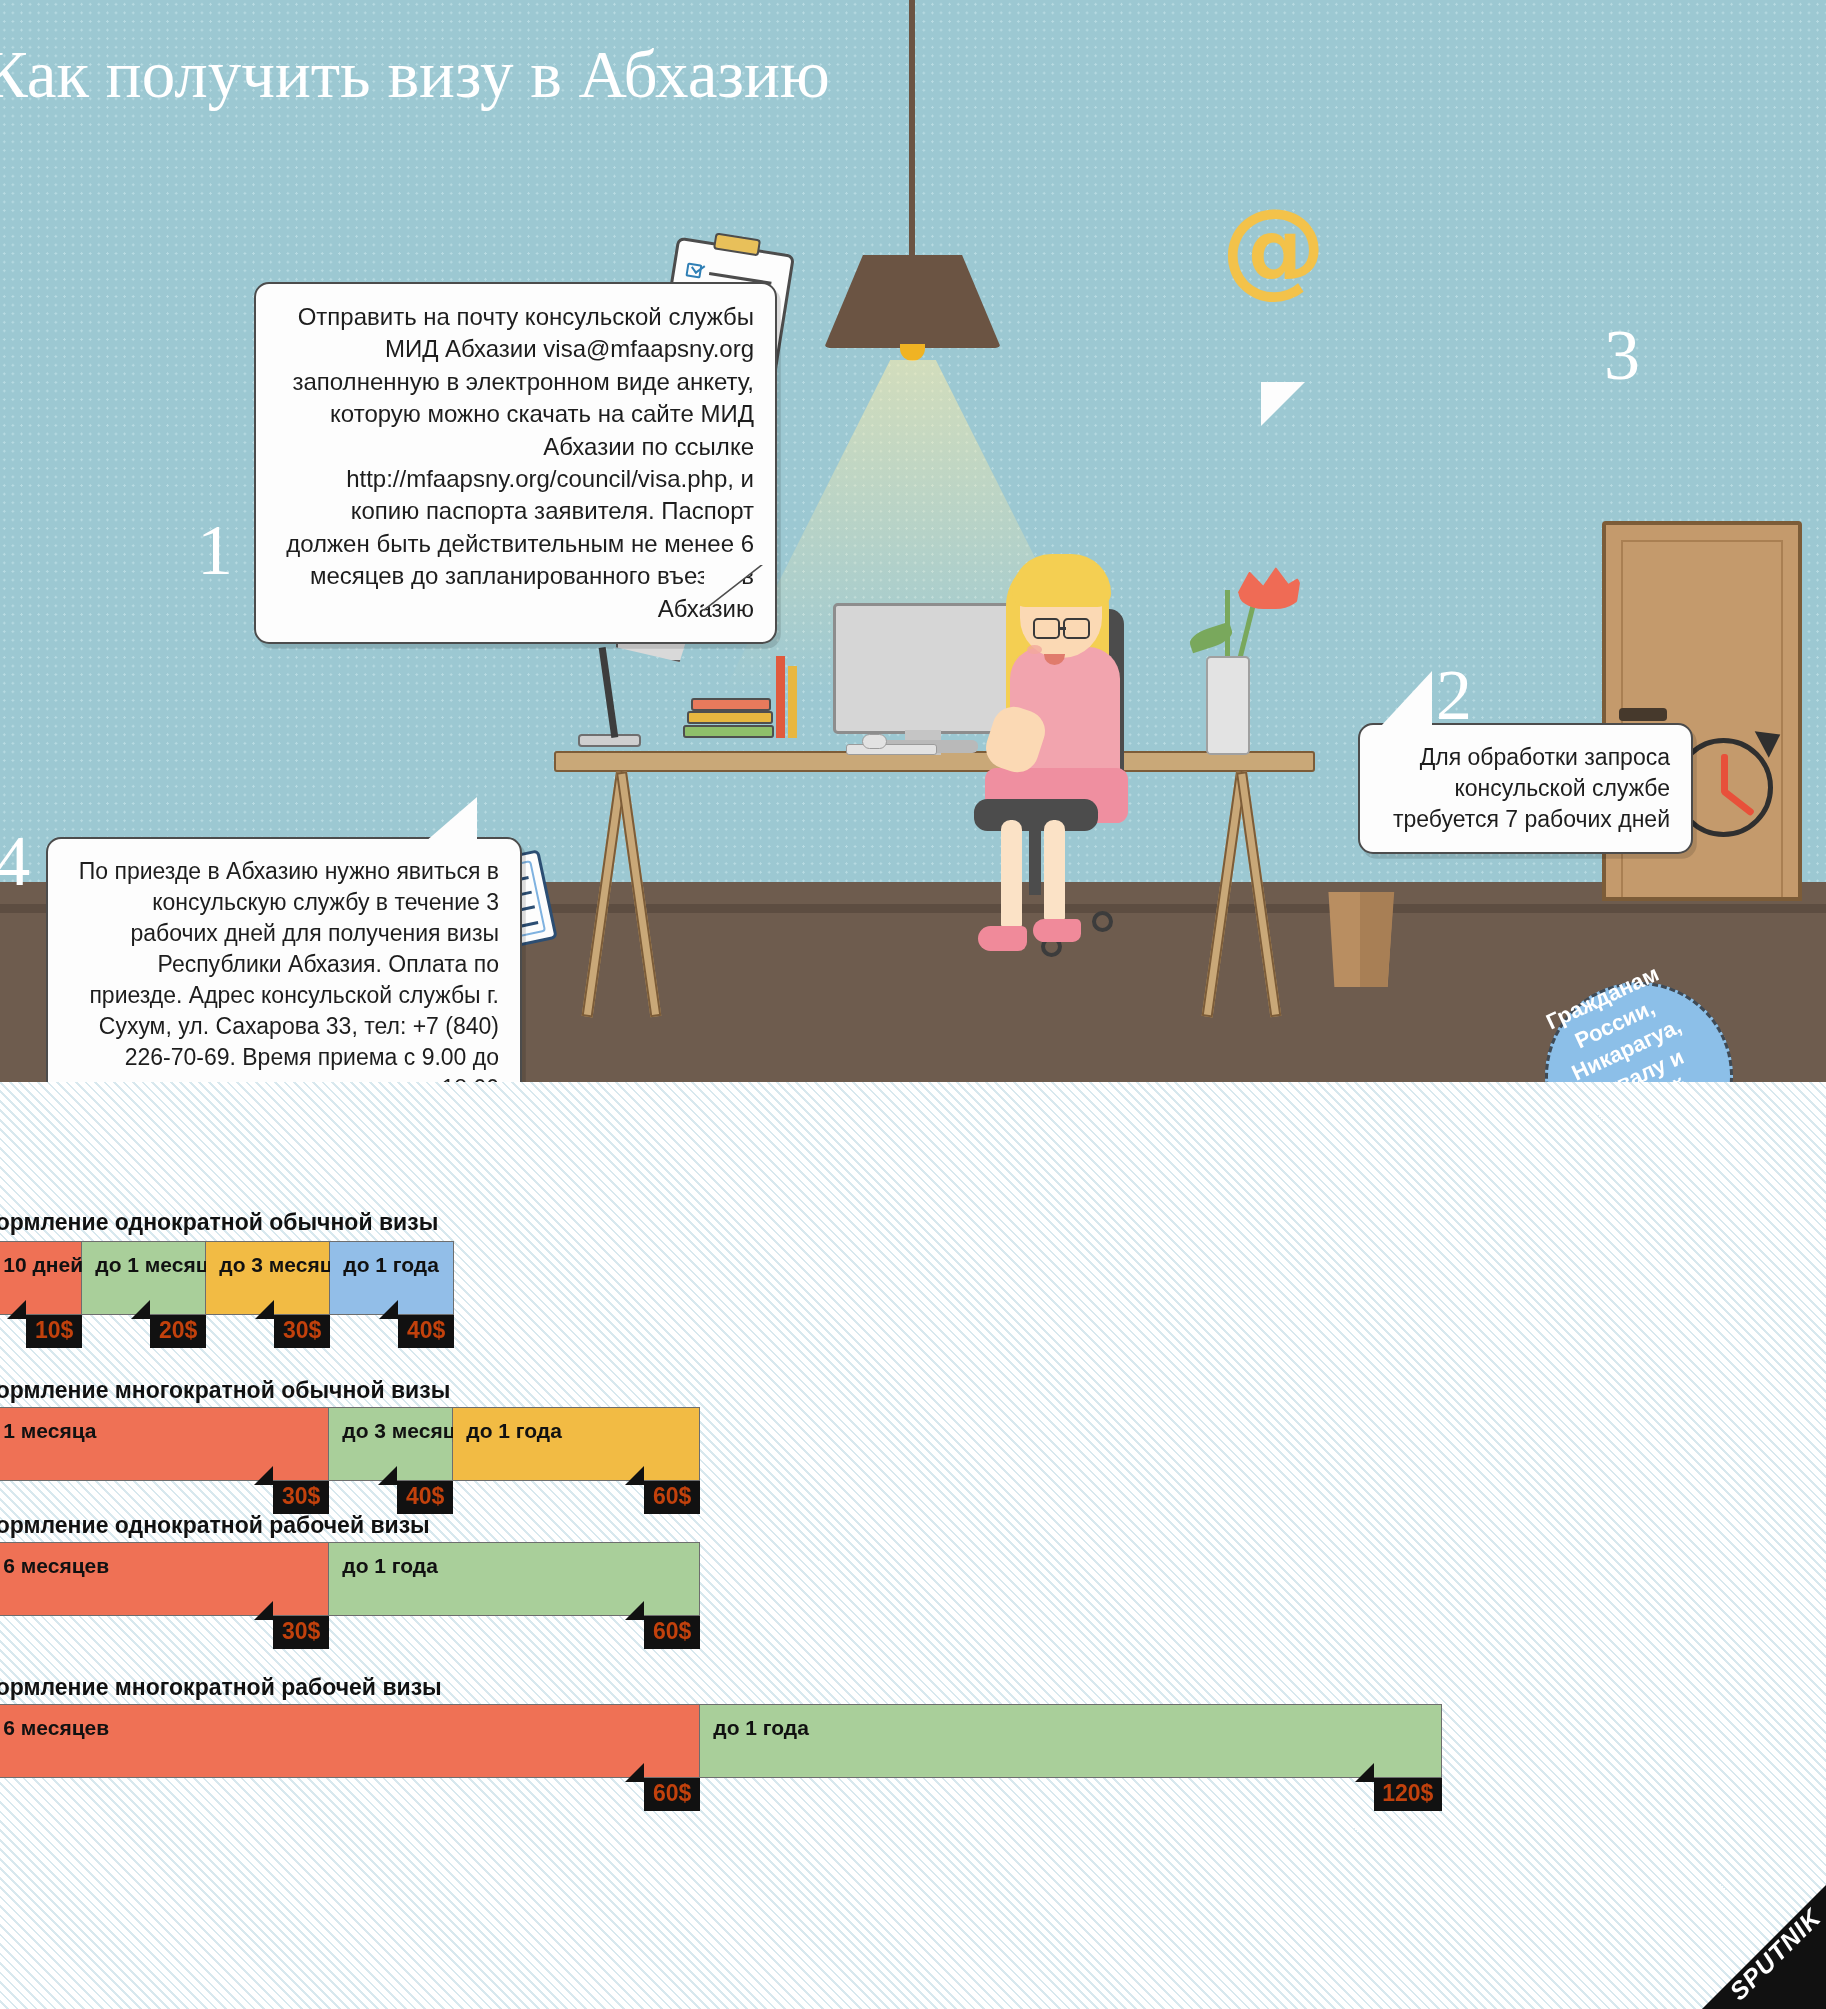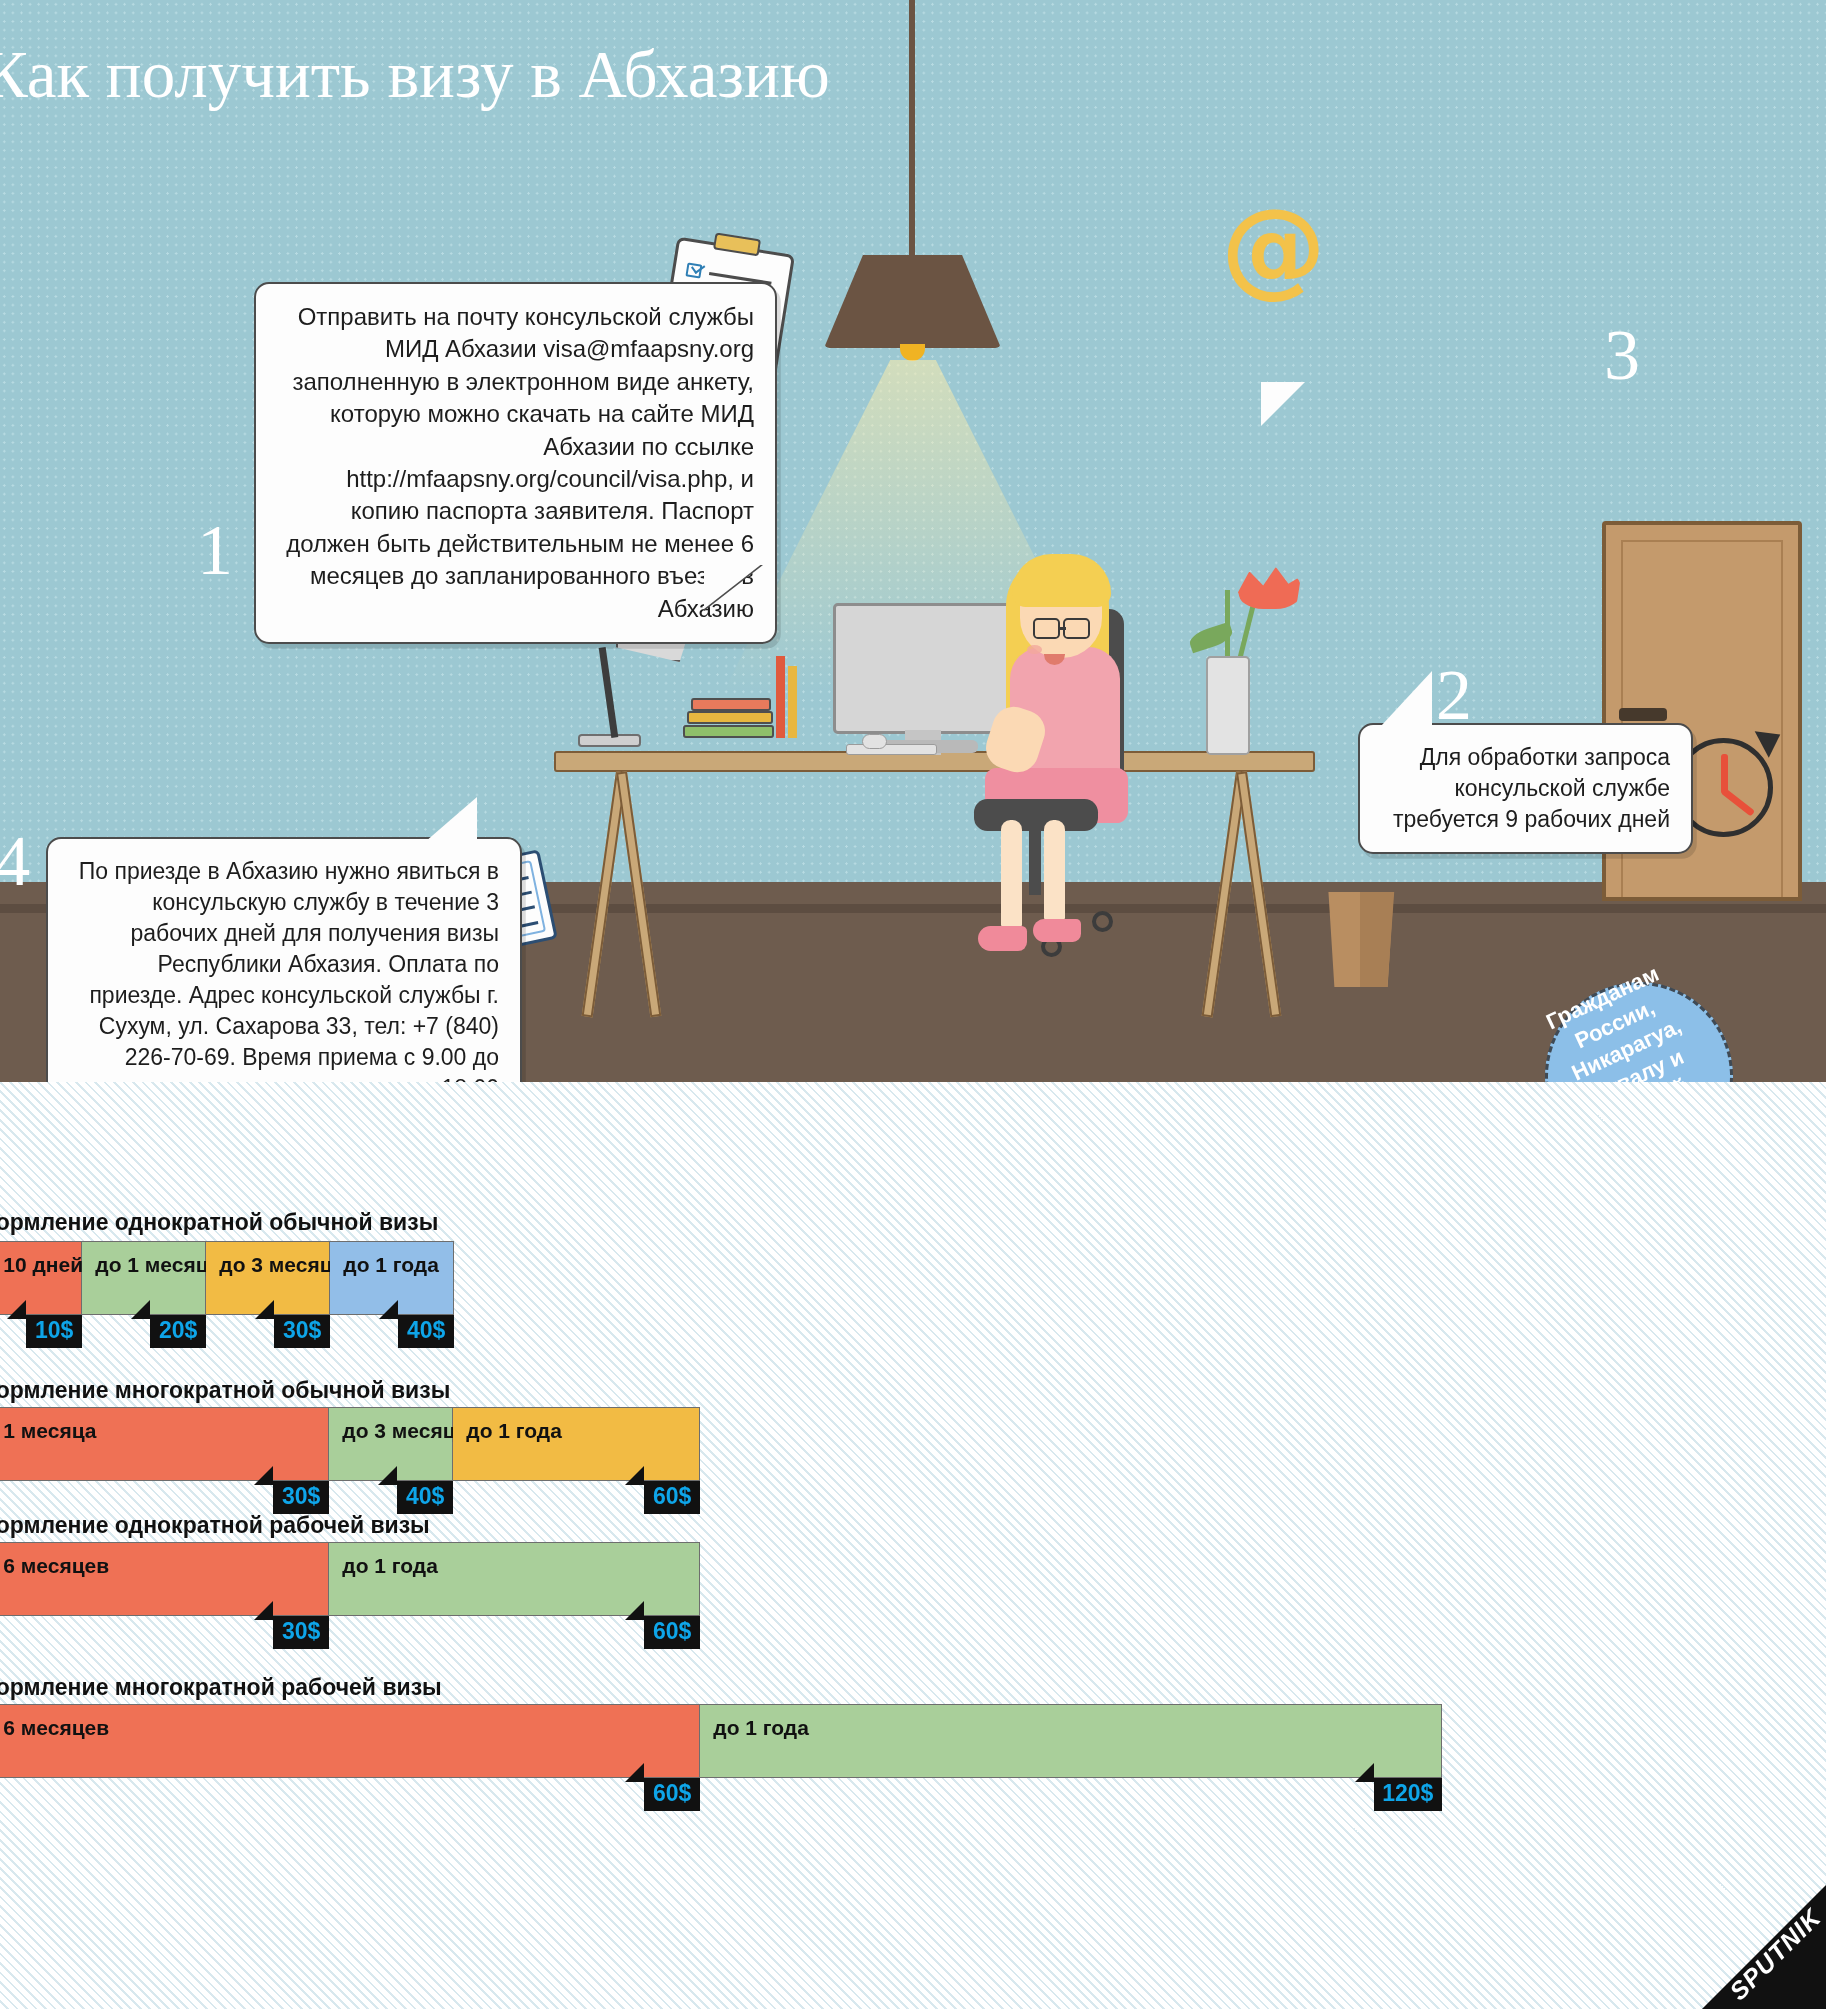--- a/index.html
+++ b/index.html
@@ -238,21 +238,21 @@
   .seg {
     position:relative; border:1.9px solid #6e6e6e; border-left:none;
     display:flex; align-items:flex-start;
   }
   .seg:first-child { border-left:none; }
   .seg-label {
     padding:10.5px 0 0 13.3px; font-size:21px; font-weight:bold; color:#111; white-space:nowrap; line-height:1.12;
   }
   .price {
     position:absolute; right:-1px; bottom:-34px;
-    background:#111; color:#0ea5e9; font-size:23px; font-weight:bold;
+    background:#111; color:#c2410c; font-size:23px; font-weight:bold;
     padding:4.8px 8.6px 5.7px 8.6px; line-height:1; white-space:nowrap;margin-left:16px;
   }
   .price::before {
     content:""; position:absolute; left:-19px; top:-15px;
     border-left:19px solid transparent; border-bottom:19px solid #111;
   }
   #sputnik-corner {
     position:absolute; right:0; bottom:0; width:124px; height:124px;
     background:#111; clip-path:polygon(100% 0,100% 100%,0 100%);
     overflow:hidden;
@@ -387,21 +387,21 @@
   <div class="bubble" id="b1">
     <p>Отправить на почту консульской службы МИД Абхазии visa@mfaapsny.org  заполненную в электронном виде анкету, которую можно скачать на сайте МИД Абхазии по ссылке http://mfaapsny.org/council/visa.php, и копию паспорта заявителя. Паспорт должен быть действительным не менее 6 месяцев до запланированного въезда в Абхазию</p>
   </div>
   <div class="tail" id="b1-tail"></div>
 
   <div id="num3">3</div>
   <div class="tail" id="b3-tail"></div>
 
   <div id="num2">2</div>
   <div class="bubble" id="b2">
-    <p>Для обработки запроса консульской службе требуется 9 рабочих дней</p>
+    <p>Для обработки запроса консульской службе требуется 7 рабочих дней</p>
   </div>
   <div class="tail" id="b2-tail"></div>
 
   <div id="num4">4</div>
   <div class="bubble" id="b4">
     <p>По приезде в Абхазию нужно явиться в консульскую службу в течение 3 рабочих дней для получения визы Республики Абхазия. Оплата по приезде. Адрес консульской службы г. Сухум, ул. Сахарова 33,  тел: +7 (840) 226-70-69. Время приема с 9.00 до 18.00</p>
   </div>
   <div class="tail" id="b4-tail"></div>
 
   <div id="badge">Гражданам России, Никарагуа, Тувалу и Южной Осетии виза не требуется</div>

